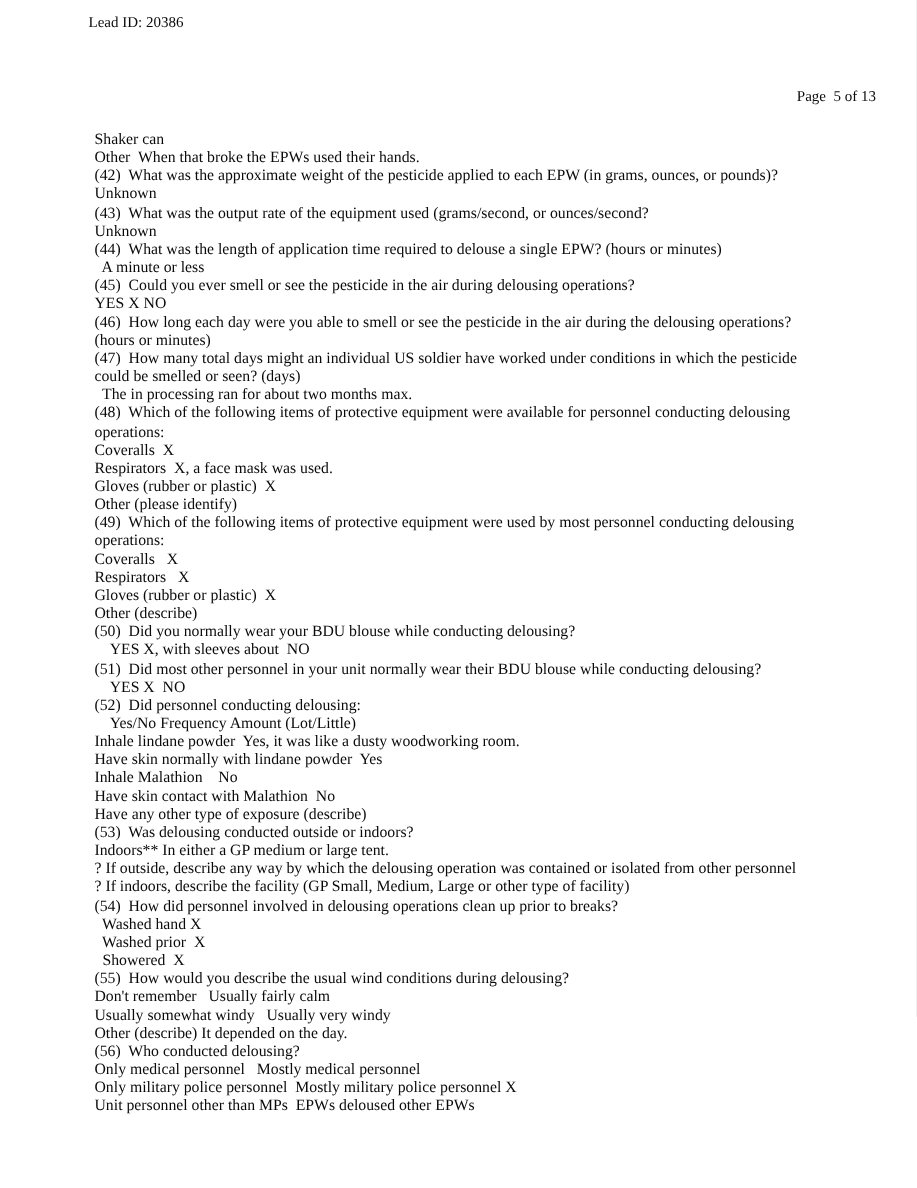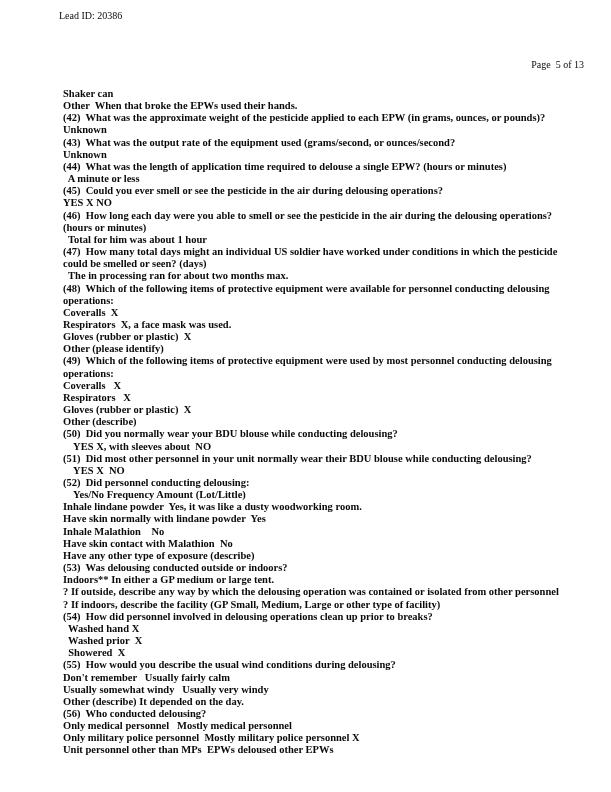--- a/index.html
+++ b/index.html
@@ -36,21 +36,20 @@
   .doc-body {
     position: absolute;
     left: 63px;
     top: 88px;
     width: 530px;
     font-size: 10.5px;
     line-height: 12.15px;
   }
   .doc-body .line {
     white-space: pre;
-    font-weight: bold;
   }
 </style>
 </head>
 <body>
 
 <div class="page">
   <div class="header-left">Lead ID: 20386</div>
   <div class="header-right">Page  5 of 13</div>
   <div class="doc-body">
       <div class="line">Shaker can</div>
@@ -58,21 +57,20 @@
       <div class="line">(42)  What was the approximate weight of the pesticide applied to each EPW (in grams, ounces, or pounds)?</div>
       <div class="line">Unknown</div>
       <div class="line">(43)  What was the output rate of the equipment used (grams/second, or ounces/second?</div>
       <div class="line">Unknown</div>
       <div class="line">(44)  What was the length of application time required to delouse a single EPW? (hours or minutes)</div>
       <div class="line">  A minute or less</div>
       <div class="line">(45)  Could you ever smell or see the pesticide in the air during delousing operations?</div>
       <div class="line">YES X NO</div>
       <div class="line">(46)  How long each day were you able to smell or see the pesticide in the air during the delousing operations?</div>
       <div class="line">(hours or minutes)</div>
-      <div class="line">  Total for him was about 1 hour</div>
       <div class="line">(47)  How many total days might an individual US soldier have worked under conditions in which the pesticide</div>
       <div class="line">could be smelled or seen? (days)</div>
       <div class="line">  The in processing ran for about two months max.</div>
       <div class="line">(48)  Which of the following items of protective equipment were available for personnel conducting delousing</div>
       <div class="line">operations:</div>
       <div class="line">Coveralls  X</div>
       <div class="line">Respirators  X, a face mask was used.</div>
       <div class="line">Gloves (rubber or plastic)  X</div>
       <div class="line">Other (please identify)</div>
       <div class="line">(49)  Which of the following items of protective equipment were used by most personnel conducting delousing</div>

